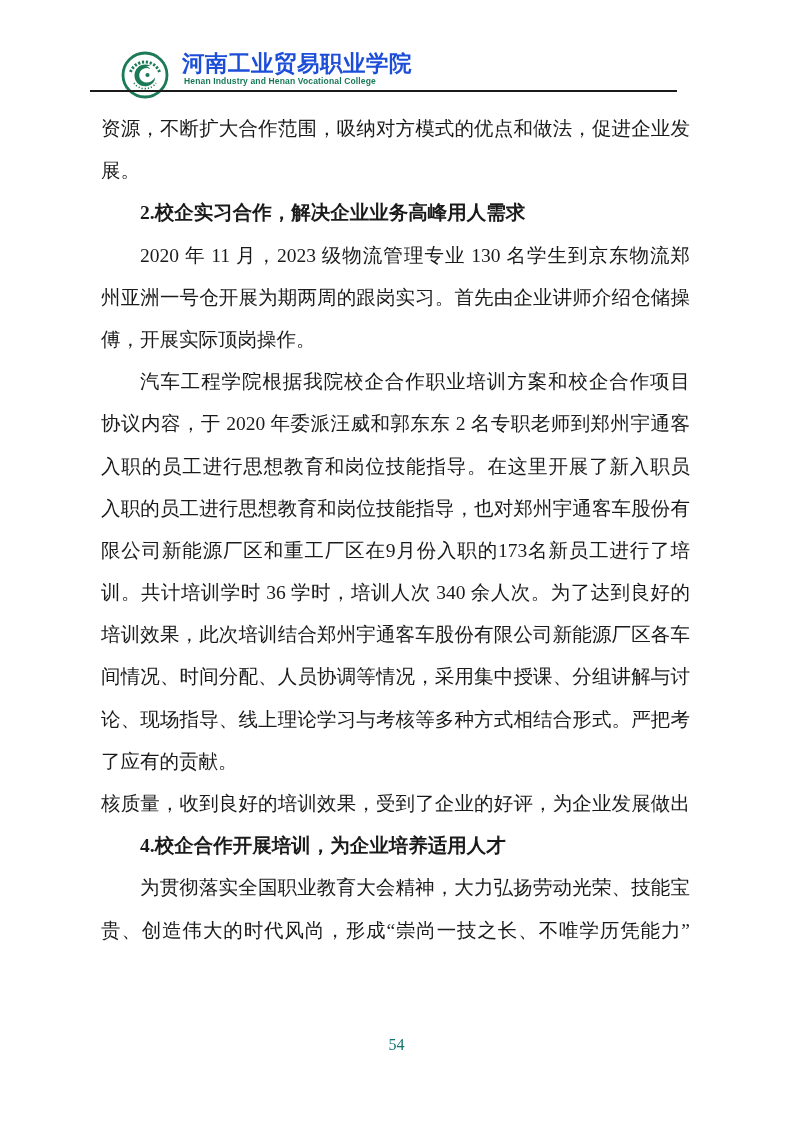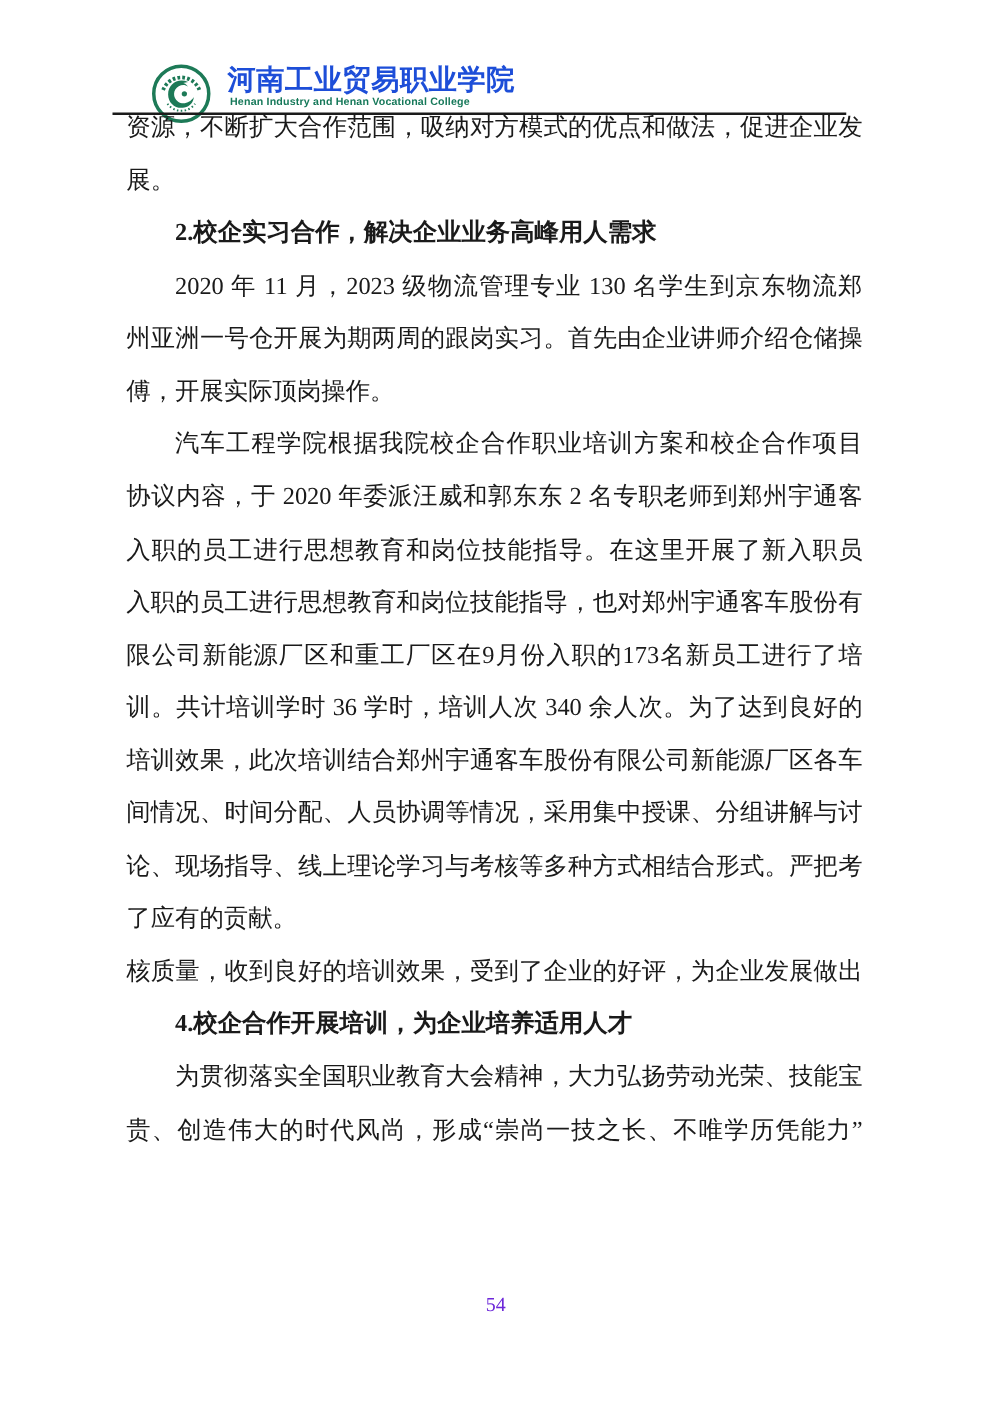--- a/index.html
+++ b/index.html
@@ -32,40 +32,40 @@
     white-space:nowrap;
   }
   .header-rule {
     position:absolute; left:90px; top:90px;
     width:587px; height:2.4px;
     background:#1b1b1b;
   }
 
   
   .doc-body {
-    position:absolute; left:101px; top:82px;
+    position:absolute; left:101px; top:108px;
     width:589px;
   }
   .line {
     height:42.2px; line-height:42.2px;
     font-size:19.5px;
     text-align:justify;
     text-align-last:justify;
     overflow:hidden;
     white-space:normal;
   }
   .line.flush { text-align-last:left; }
   .line.indent { padding-left:39px; }
   .block.heading .line { font-weight:bold; }
 
   
   .page-number {
     position:absolute; left:0; right:0; top:1036px;
     text-align:center;
-    font-size:16px; color:#6d28d9;
+    font-size:16px; color:#0f766e;
   }
 </style>
 </head>
 <body>
 
 <div class="page">
 
   <div class="logo">
     <svg viewBox="0 0 48 48" width="48" height="48" aria-hidden="true">
       <circle cx="24" cy="24" r="22" fill="#ffffff" stroke="#1d7a57" stroke-width="2.8"></circle>

